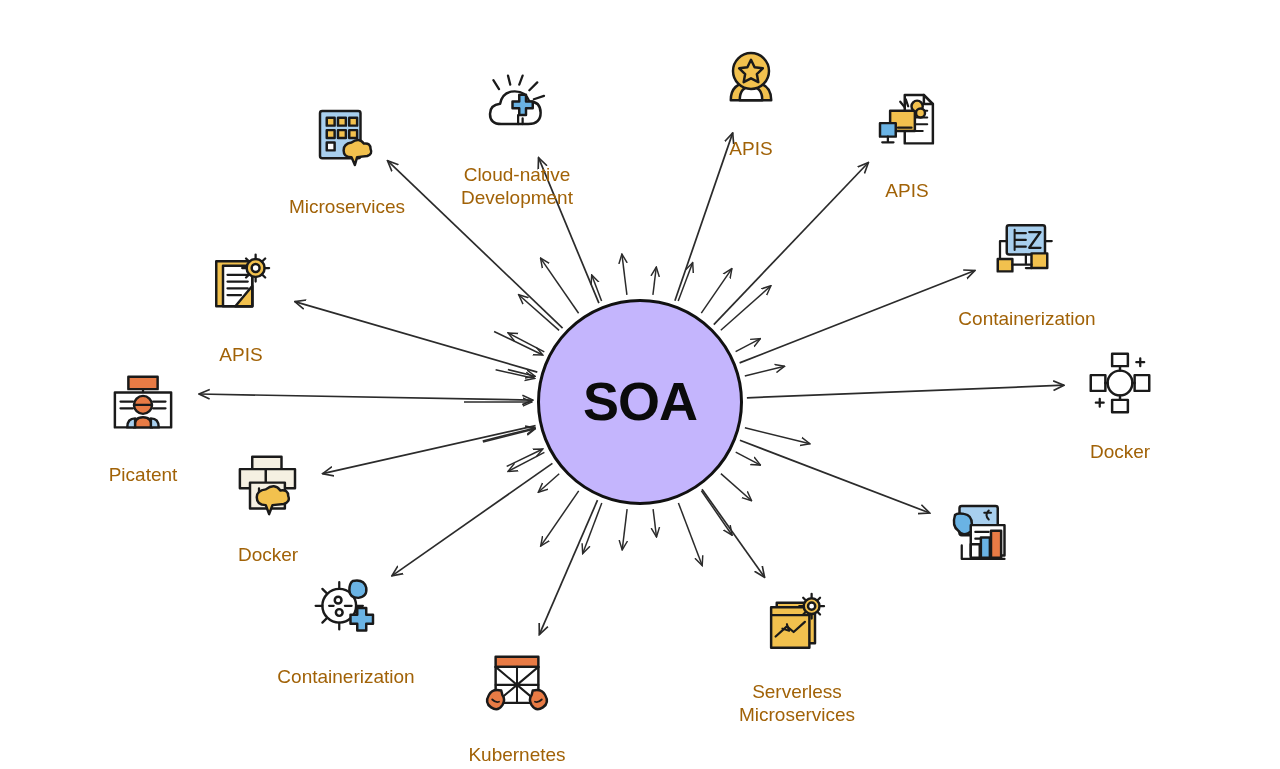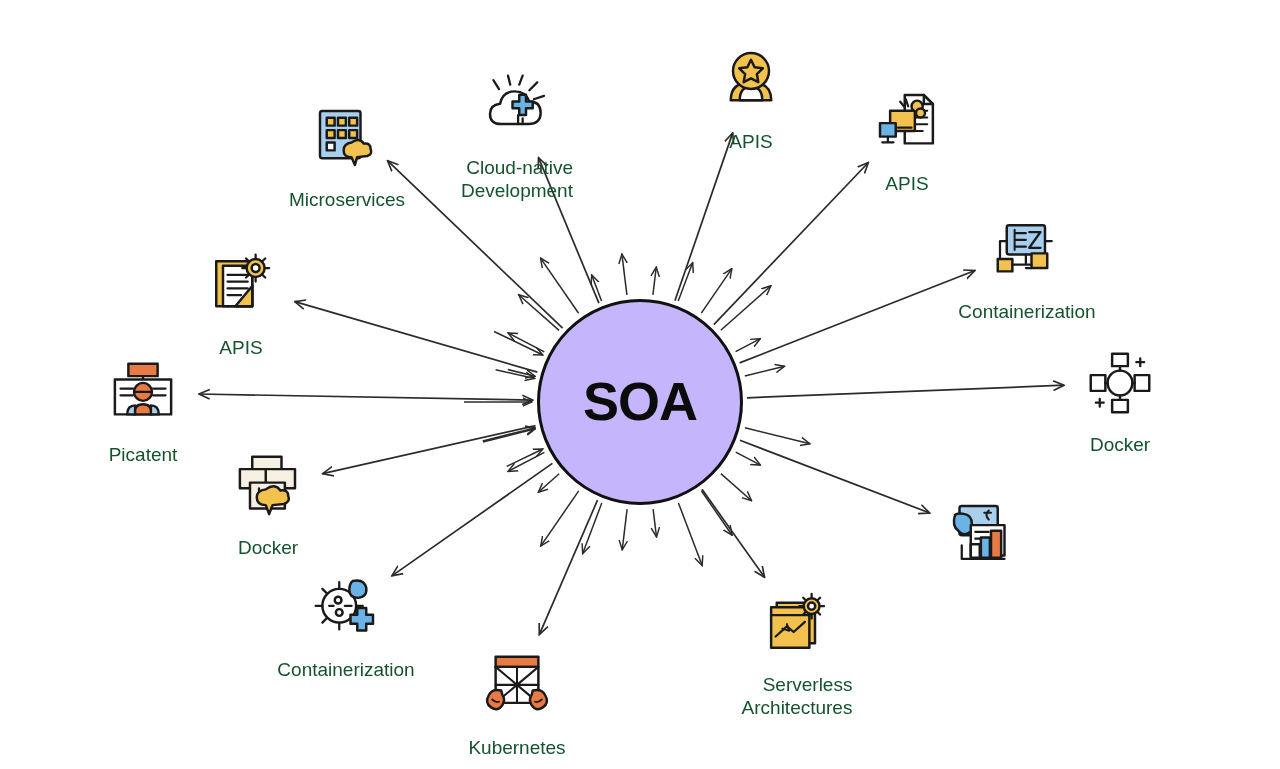--- a/index.html
+++ b/index.html
@@ -63,24 +63,24 @@
     z-index: 4;
   }
   .node .icon-wrap {
     width: 76px;
     height: 76px;
     display: flex;
     align-items: center;
     justify-content: center;
   }
   .node .label {
-    margin-top: 12px;
+    margin-top: 19px;
     font-size: 19px;
-    color: #14532d;
-    text-align: right;
+    color: #a16207;
+    text-align: center;
     line-height: 1.22;
     font-family: "Liberation Sans", sans-serif;
     white-space: pre-line;
   }
   .node.wide { width: 300px; margin-left: -150px; }
 </style>
 </head>
 <body>
 
 <div id="stage">
@@ -256,21 +256,21 @@
             <path d="M9 18 h34 v36 h-34 z" fill="#f2c14e"></path>
             <path d="M9 25 h34" stroke-width="2"></path>
             <path d="M13 44 l10-9 l6 5 l10-9" stroke-width="2"></path>
             <path d="M23 33 l2 6 l-6-2" stroke-width="1.8"></path>
             <circle cx="45" cy="17" r="7" fill="#f2c14e"></circle>
             <circle cx="45" cy="17" r="3.2" fill="#fff"></circle>
             <path d="M45 6 v3 M45 25 v3 M34 17 h3 M53 17 h3 M37.5 9.5 l2 2 M50.5 22.5 l2 2 M52.5 9.5 l-2 2 M39.5 22.5 l-2 2" stroke-width="2"></path>
           </svg>
         </div>
         <div class="label">Serverless
-Architectures</div>
+Microservices</div>
       </div>
       <div class="node" style="left: 517px; top: 648px;">
         <div class="icon-wrap">
           <svg width="72" height="72" viewBox="0 0 64 64" xmlns="http://www.w3.org/2000/svg" stroke="#1a1a1a" stroke-width="2.2" fill="none" stroke-linejoin="round" stroke-linecap="round">
             <rect x="13" y="6" width="38" height="9" fill="#e87b45"></rect>
             <path d="M13 15 h38 v32 h-38 z" fill="#fff"></path>
             <path d="M13 15 l19 16 l19-16 M13 47 l19-16 l19 16 M32 15 v32 M13 31 h38" stroke-width="1.8"></path>
             <path d="M18 36 q-8-2-11 4 q-4 7 2 11 q6 4 10-2 q3-5 0-9z" fill="#e87b45"></path>
             <path d="M46 36 q8-2 11 4 q4 7-2 11 q-6 4-10-2 q-3-5 0-9z" fill="#e87b45"></path>
             <path d="M10 44 q3 3 6 2 M54 44 q-3 3-6 2" stroke-width="1.6"></path>
@@ -298,21 +298,21 @@
             <rect x="18" y="6" width="26" height="16" fill="#f5f0e2"></rect>
             <rect x="7" y="17" width="26" height="17" fill="#f5f0e2"></rect>
             <rect x="30" y="17" width="26" height="17" fill="#f5f0e2"></rect>
             <rect x="16" y="29" width="31" height="23" fill="#f5f0e2"></rect>
             <path d="M24 34 v12 M33 34 v12" stroke-width="2"></path>
             <path d="M30 35 q8-6 13 1 q7-1 7 5 q2 5-4 7 l-10 1 l-3 8 l-3-8 q-8 0-8-7 q0-6 8-7z" fill="#f2c14e"></path>
           </svg>
         </div>
         <div class="label">Docker</div>
       </div>
-      <div class="node" style="left: 143px; top: 355px;">
+      <div class="node" style="left: 143px; top: 368px;">
         <div class="icon-wrap">
           <svg width="72" height="72" viewBox="0 0 64 64" xmlns="http://www.w3.org/2000/svg" stroke="#1a1a1a" stroke-width="2.2" fill="none" stroke-linejoin="round" stroke-linecap="round">
             <rect x="19" y="6" width="26" height="11" fill="#e87b45"></rect>
             <path d="M32 17 v6" stroke-width="2"></path>
             <rect x="7" y="20" width="50" height="31" fill="#fff"></rect>
             <path d="M12 28 h11 M12 34 h11 M41 28 h11 M41 34 h11" stroke-width="2"></path>
             <circle cx="32" cy="31" r="8" fill="#e87b45"></circle>
             <path d="M24 31 h16" stroke-width="1.8"></path>
             <path d="M24 51 q0-9 8-9 q8 0 8 9 z" fill="#e87b45"></path>
             <path d="M18 51 q0-8 7-8 l0 8 z" fill="#a8cfee"></path>

